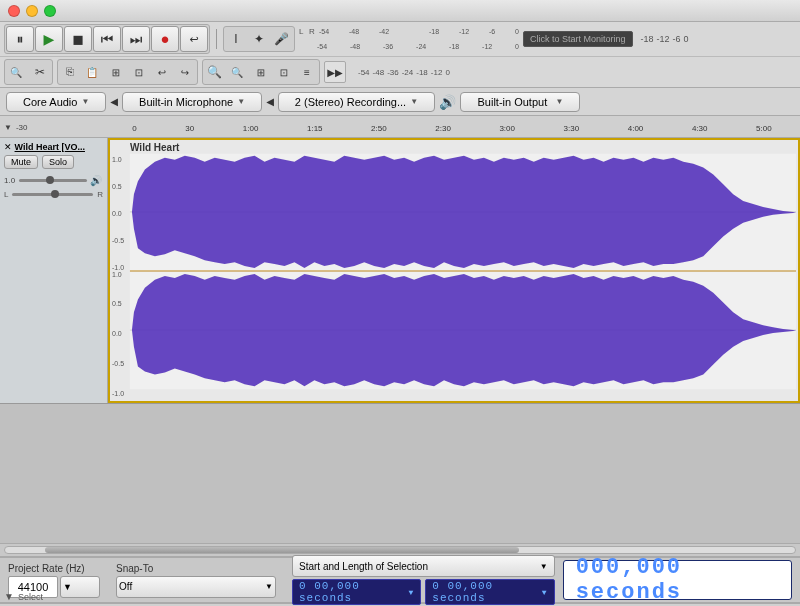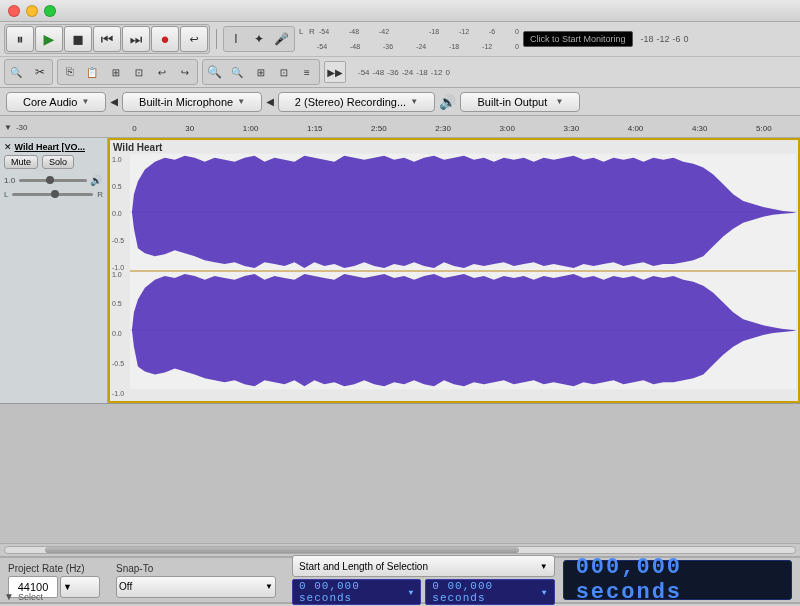--- a/index.html
+++ b/index.html
@@ -130,21 +130,21 @@
     .waveform-area {
       flex: 1;
       background: #e8e8e8;
       border: 2px solid #c8a000;
       position: relative;
       overflow: hidden;
     }
     .waveform-title {
       position: absolute;
       top: 2px;
-      left: 3px;
+      left: 20px;
       font-size: 10px;
       font-weight: bold;
       color: #333;
       z-index: 2;
     }
 
     
     .scrollbar-area {
       height: 14px;
       background: #c8c8c8;
@@ -198,21 +198,21 @@
       display: flex; align-items: center;
       cursor: pointer;
       min-width: 40px;
     }
     .snap-to-select {
       min-width: 160px;
       display: flex; align-items: center; justify-content: space-between;
     }
 
     .time-display {
-      background: #0f172a;
+      background: #ffffff;
       border: 1px solid #1a2a6a;
       border-radius: 3px;
       color: #4a8aff;
       font-size: 22px;
       font-weight: bold;
       font-family: 'Courier New', monospace;
       padding: 4px 12px;
       height: 40px;
       display: flex;
       align-items: center;
@@ -329,21 +329,21 @@
             <span>-48</span>
             <span>-36</span>
             <span>-24</span>
             <span>-18</span>
             <span>-12</span>
             <span>0</span>
         </div>
       </div>
     </div>
 
-    <div class="monitoring-btn" style="font-size:9px; background:#000000; color:#aaa; border:1px solid #555; border-radius:2px; padding:1px 6px; height:16px; display:flex; align-items:center; cursor:pointer;">Click to Start Monitoring</div>
+    <div class="monitoring-btn" style="font-size:9px; background:#404040; color:#aaa; border:1px solid #555; border-radius:2px; padding:1px 6px; height:16px; display:flex; align-items:center; cursor:pointer;">Click to Start Monitoring</div>
 
     <div style="display:flex; gap:3px; font-size:9px; color:#555; margin-left:4px;">
       <span>-18</span>
         <span>-12</span>
         <span>-6</span>
         <span>0</span>
     </div>
   </div>
 
   <div class="row1" style="border-top:1px solid #bbb;">

